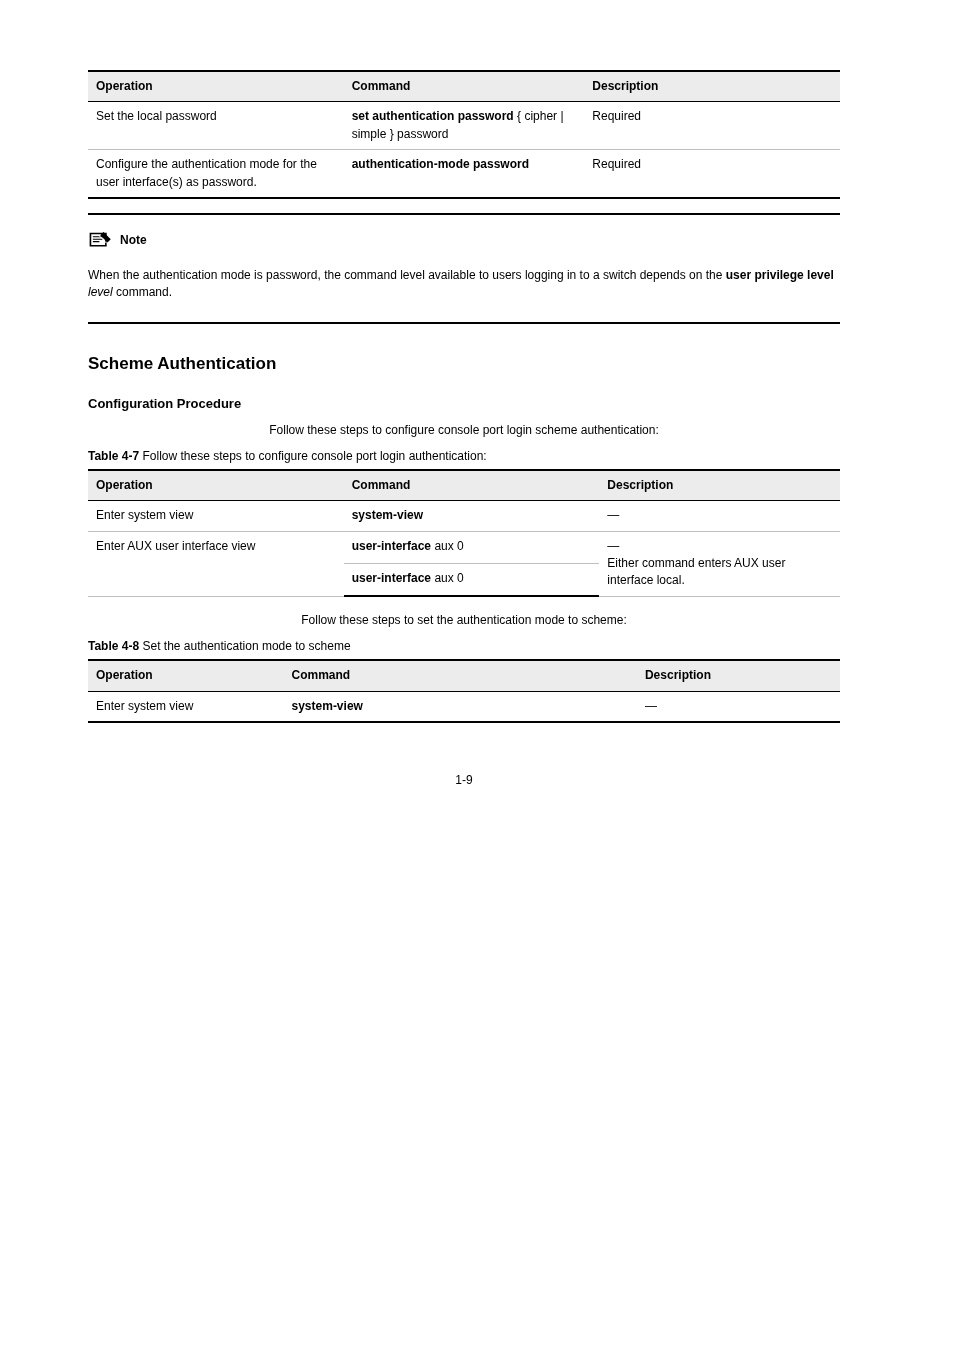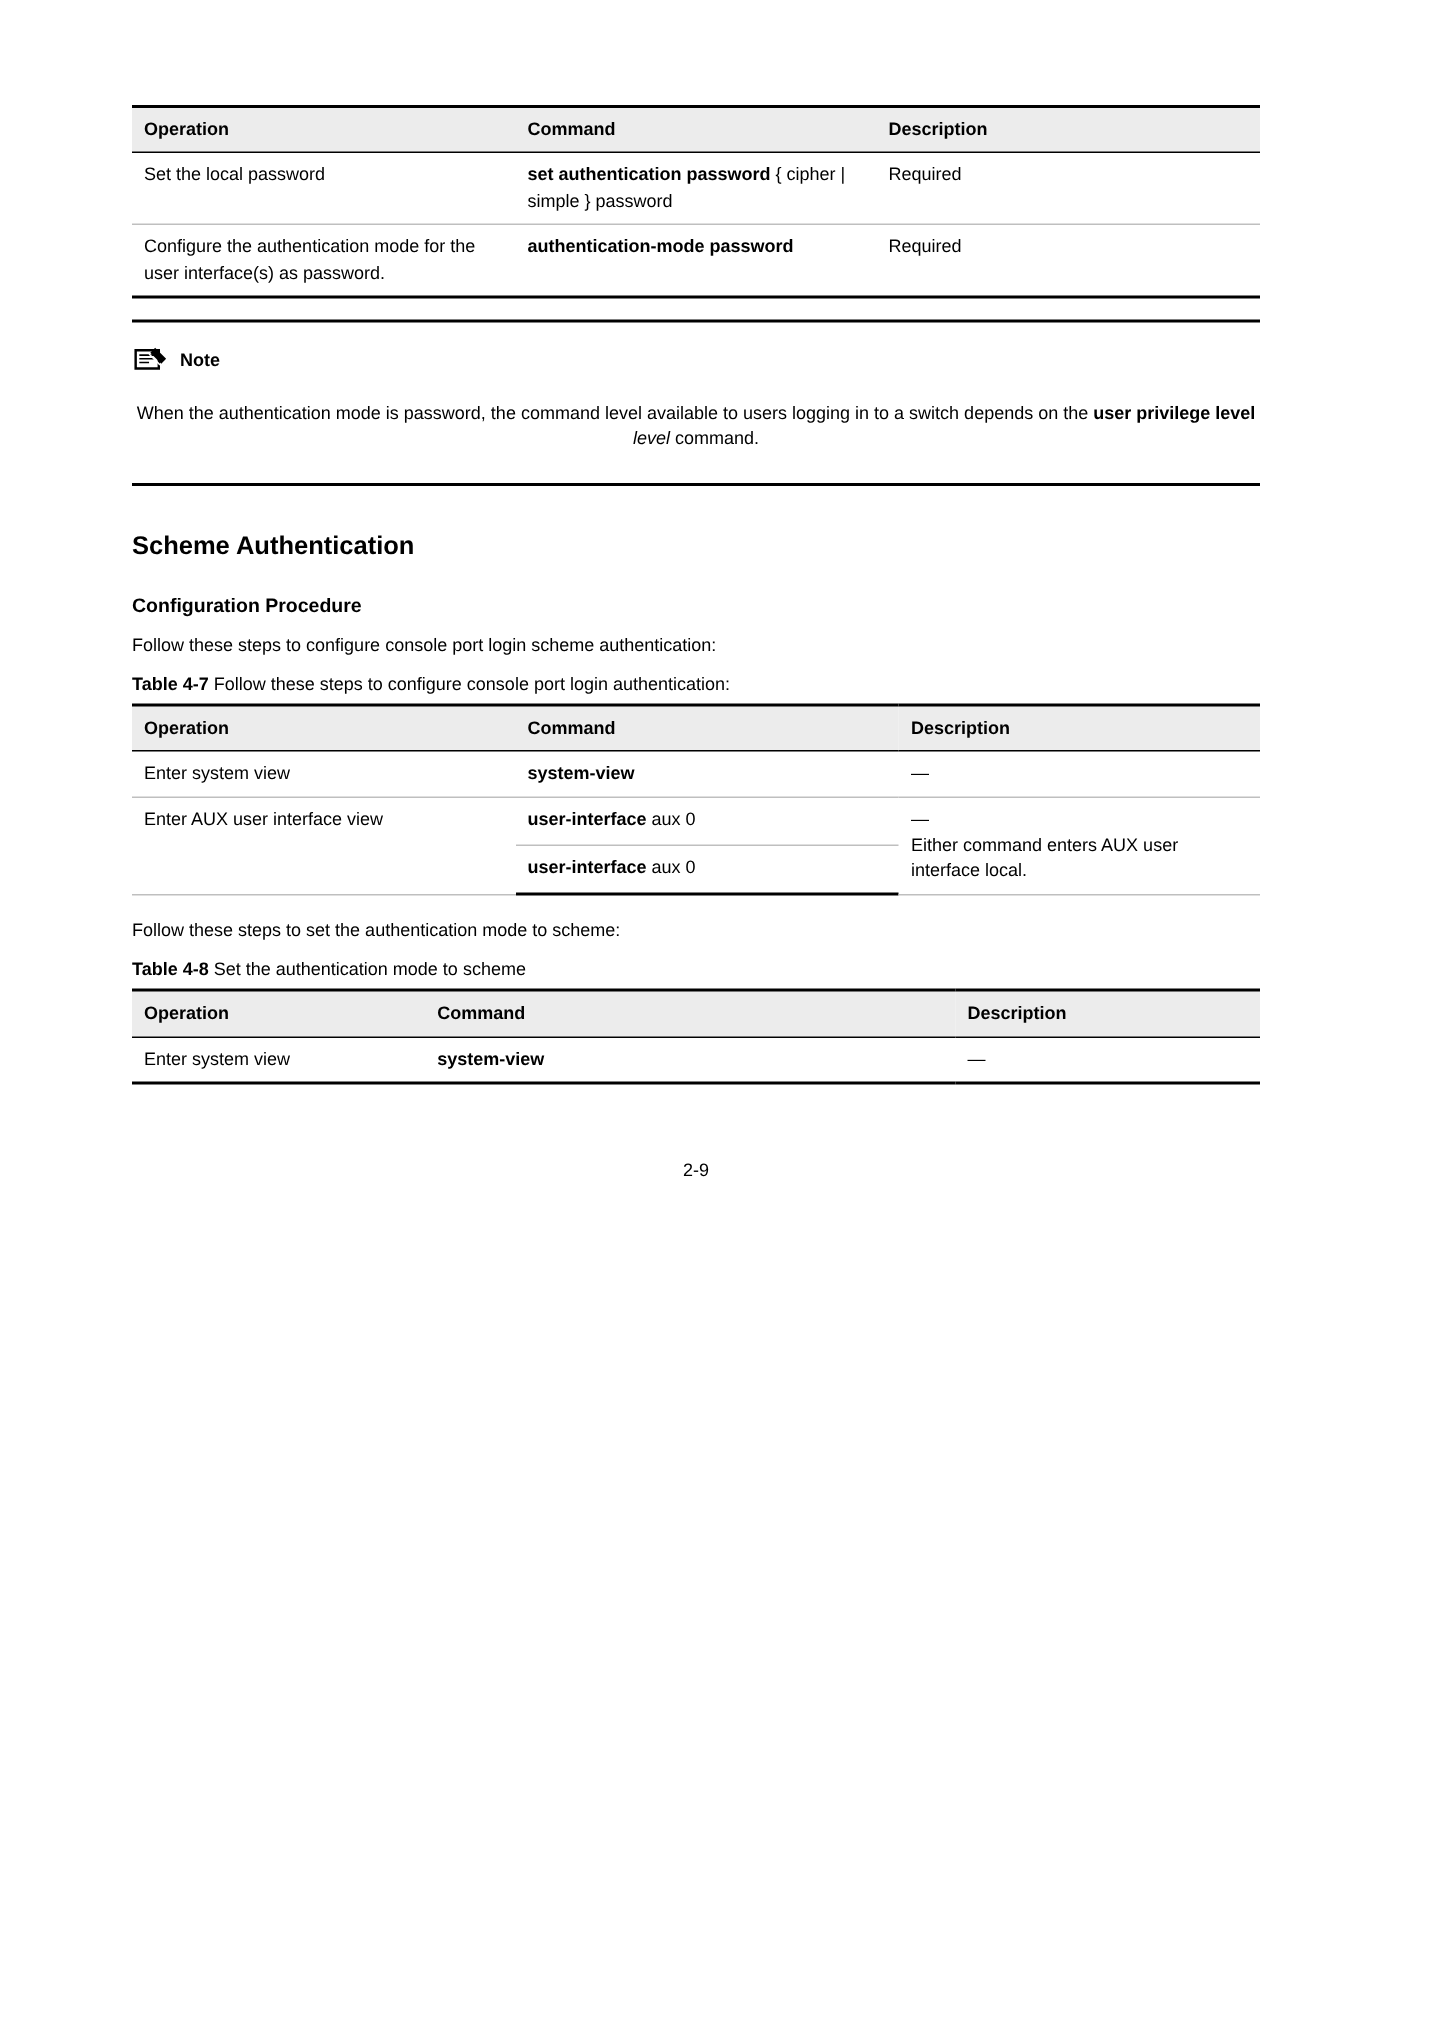--- a/index.html
+++ b/index.html
@@ -49,21 +49,20 @@
   .tbl-s .c3 { width: 27%; }
 
   .bold { font-weight: bold; }
   .mono { font-family: Arial, Helvetica, sans-serif; font-weight: bold; }
 
   .note-box {
     border-top: 2px solid #000;
     border-bottom: 2px solid #000;
     padding: 14px 0 20px 0;
     margin: 10px 0 30px 0;
-    text-align: center;
   }
   .note-head {
     display: flex;
     align-items: center;
     gap: 6px;
     margin-bottom: 16px;
   }
   .note-icon {
     width: 26px;
     height: 22px;
@@ -75,21 +74,21 @@
     font-size: 17px;
     font-weight: bold;
     margin: 30px 0 16px 0;
   }
   h3.subsection {
     font-size: 13px;
     font-weight: bold;
     margin: 22px 0 10px 0;
   }
   p { font-size: 12px; line-height: 1.5; margin: 8px 0; }
-  .follow { margin: 4px 0 8px 0; }
+  .follow { margin: 4px 0 8px 0; text-align: center; }
   .caption { margin: 6px 0 4px 0; font-size: 12px; }
 
   .page-num { text-align: center; font-size: 12px; margin-top: 50px; }
 
   .cmd-iface, .cmd { white-space: normal; }
 </style>
 </head>
 <body>
 
 <div class="page">
@@ -192,14 +191,14 @@
     </thead>
     <tbody>
       <tr>
         <td>Enter system view</td>
         <td><span class="mono">system-view</span></td>
         <td>—</td>
       </tr>
     </tbody>
   </table>
 
-  <div class="page-num">2-9</div>
+  <div class="page-num">1-9</div>
 </div>
 
 </body></html>

